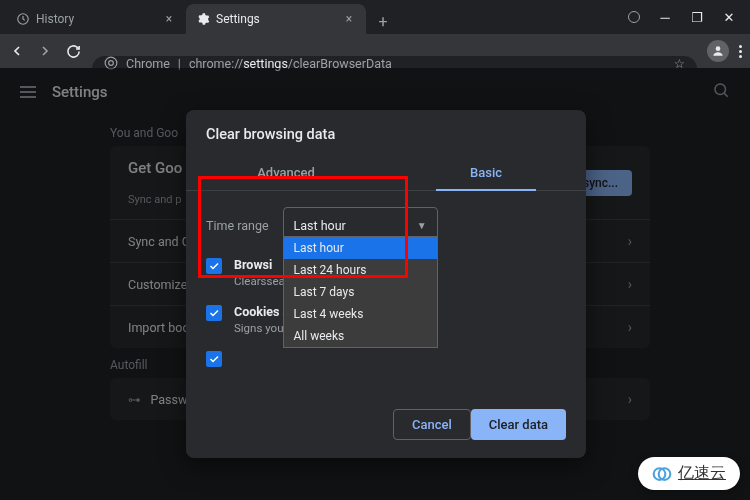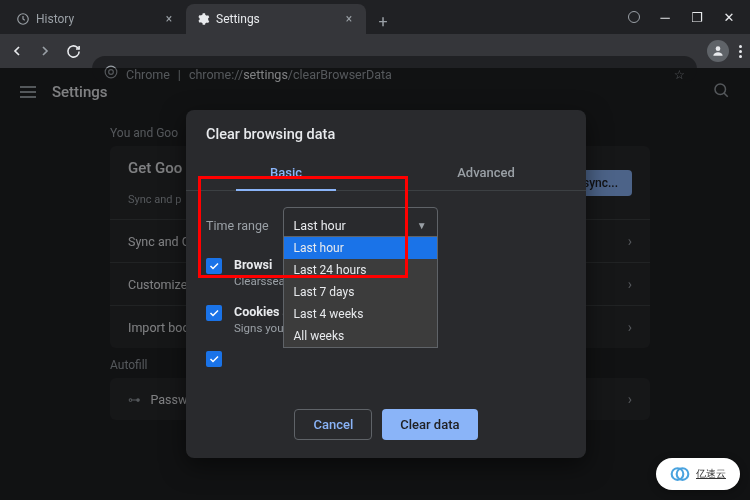--- a/index.html
+++ b/index.html
@@ -14,21 +14,21 @@
   .tab .close { color: #9aa0a6; width: 14px; text-align: center; }
   .newtab { width: 26px; height: 26px; display: flex; align-items: center; justify-content: center; color: #9aa0a6; margin-left: 4px; font-size: 16px; }
   .window-controls { margin-left: auto; display: flex; gap: 18px; padding-right: 14px; color: #e8eaed; font-size: 13px; align-items: center; height: 100%; }
   .window-controls .wc { width: 14px; text-align: center; }
   .circle-icon { width: 12px; height: 12px; border: 1.5px solid #9aa0a6; border-radius: 50%; }
 
   
   .toolbar { height: 34px; background: #35363a; display: flex; align-items: center; padding: 0 8px; gap: 10px; }
   .nav-btn { width: 18px; height: 18px; display: flex; align-items: center; justify-content: center; color: #9aa0a6; }
   .nav-btn.enabled { color: #e8eaed; }
-  .omnibox { flex: 1; height: 26px; background: #202124; border-radius: 13px; display: flex; align-items: flex-end; padding: 0 12px; font-size: 12.5px; color: #9aa0a6; gap: 8px; margin-top: 36px; }
+  .omnibox { flex: 1; height: 26px; background: #202124; border-radius: 13px; display: flex; align-items: flex-start; padding: 0 12px; font-size: 12.5px; color: #9aa0a6; gap: 8px; margin-top: 36px; }
   .omnibox .chrome-icon { width: 14px; height: 14px; }
   .omnibox .url-prefix { color: #9aa0a6; }
   .omnibox .url-path { color: #e8eaed; }
   .omnibox .star { margin-left: auto; color: #9aa0a6; }
   .profile { width: 22px; height: 22px; border-radius: 50%; background: #5f6368; display: flex; align-items: center; justify-content: center; }
   .menu-dots { display: flex; flex-direction: column; gap: 2px; }
   .menu-dots span { width: 3px; height: 3px; background: #e8eaed; border-radius: 50%; }
 
   
   .settings-header { height: 48px; display: flex; align-items: center; padding: 0 20px; gap: 16px; }
@@ -63,27 +63,27 @@
   .select .arrow { margin-left: auto; font-size: 10px; color: #9aa0a6; }
   .dropdown { position: absolute; top: 28px; left: -1px; right: -1px; background: #3c3c3c; border: 1px solid #5f6368; z-index: 10; }
   .dropdown .opt { padding: 4px 10px; font-size: 12px; color: #e8eaed; }
   .dropdown .opt.sel { background: #1a73e8; }
   .red-box { position: absolute; border: 3px solid #ff0000; top: 176px; left: 198px; width: 210px; height: 102px; pointer-events: none; z-index: 20; }
   .check-row { display: flex; gap: 12px; margin-bottom: 14px; }
   .checkbox { width: 16px; height: 16px; border-radius: 2px; background: #1a73e8; display: flex; align-items: center; justify-content: center; flex-shrink: 0; margin-top: 1px; }
   .checkbox svg { width: 12px; height: 12px; }
   .check-text .title { font-size: 12.5px; color: #e8eaed; font-weight: 700; }
   .check-text .desc { font-size: 11.5px; color: #9aa0a6; margin-top: 2px; line-height: 1.35; }
-  .dialog-footer { display: flex; justify-content: center; gap: 10px; padding: 12px 20px 18px; }
+  .dialog-footer { display: flex; justify-content: flex-end; padding: 12px 20px 18px; }
   .btn { padding: 7px 18px; border-radius: 4px; font-size: 13px; font-weight: 500; border: none; }
   .btn.secondary { background: transparent; color: #8ab4f8; border: 1px solid #5f6368; }
   .btn.primary { background: #8ab4f8; color: #202124; }
 
   
-  .watermark { position: absolute; right: 10px; bottom: 10px; background: #fff; border-radius: 18px; padding: 6px 14px; font-size: 10px; color: #333; display:flex; align-items:center; gap:6px; box-shadow: 0 2px 8px rgba(0,0,0,0.3); text-decoration: underline; }
+  .watermark { position: absolute; right: 10px; bottom: 10px; background: #fff; border-radius: 18px; padding: 6px 14px; font-size: 16px; color: #333; display:flex; align-items:center; gap:6px; box-shadow: 0 2px 8px rgba(0,0,0,0.3); text-decoration: underline; }
   .watermark .logo { width: 20px; height: 20px; position: relative; }
 </style>
 </head>
 <body>
 
 <div class="tab-strip">
   <div class="tab">
     <span class="tab-icon">
       <svg viewBox="0 0 24 24" fill="none" stroke="#9aa0a6" stroke-width="2">
           <circle cx="12" cy="12" r="9"></circle>
@@ -201,22 +201,22 @@
       <span class="chev">›</span>
     </div>
   </div>
 </div>
 
 <div class="overlay"></div>
 
 <div class="dialog">
   <div class="dialog-title">Clear browsing data</div>
   <div class="tabs">
+    <div class="dtab">Advanced</div>
     <div class="dtab active">Basic</div>
-    <div class="dtab">Advanced</div>
   </div>
   <div class="dialog-body">
     <div class="timerange-row">
       <span class="timerange-label">Time range</span>
       <div class="select">
         <span>Last hour</span>
         <span class="arrow">▼</span>
         <div class="dropdown">
           <div class="opt sel">Last hour</div>
           <div class="opt">Last 24 hours</div>

